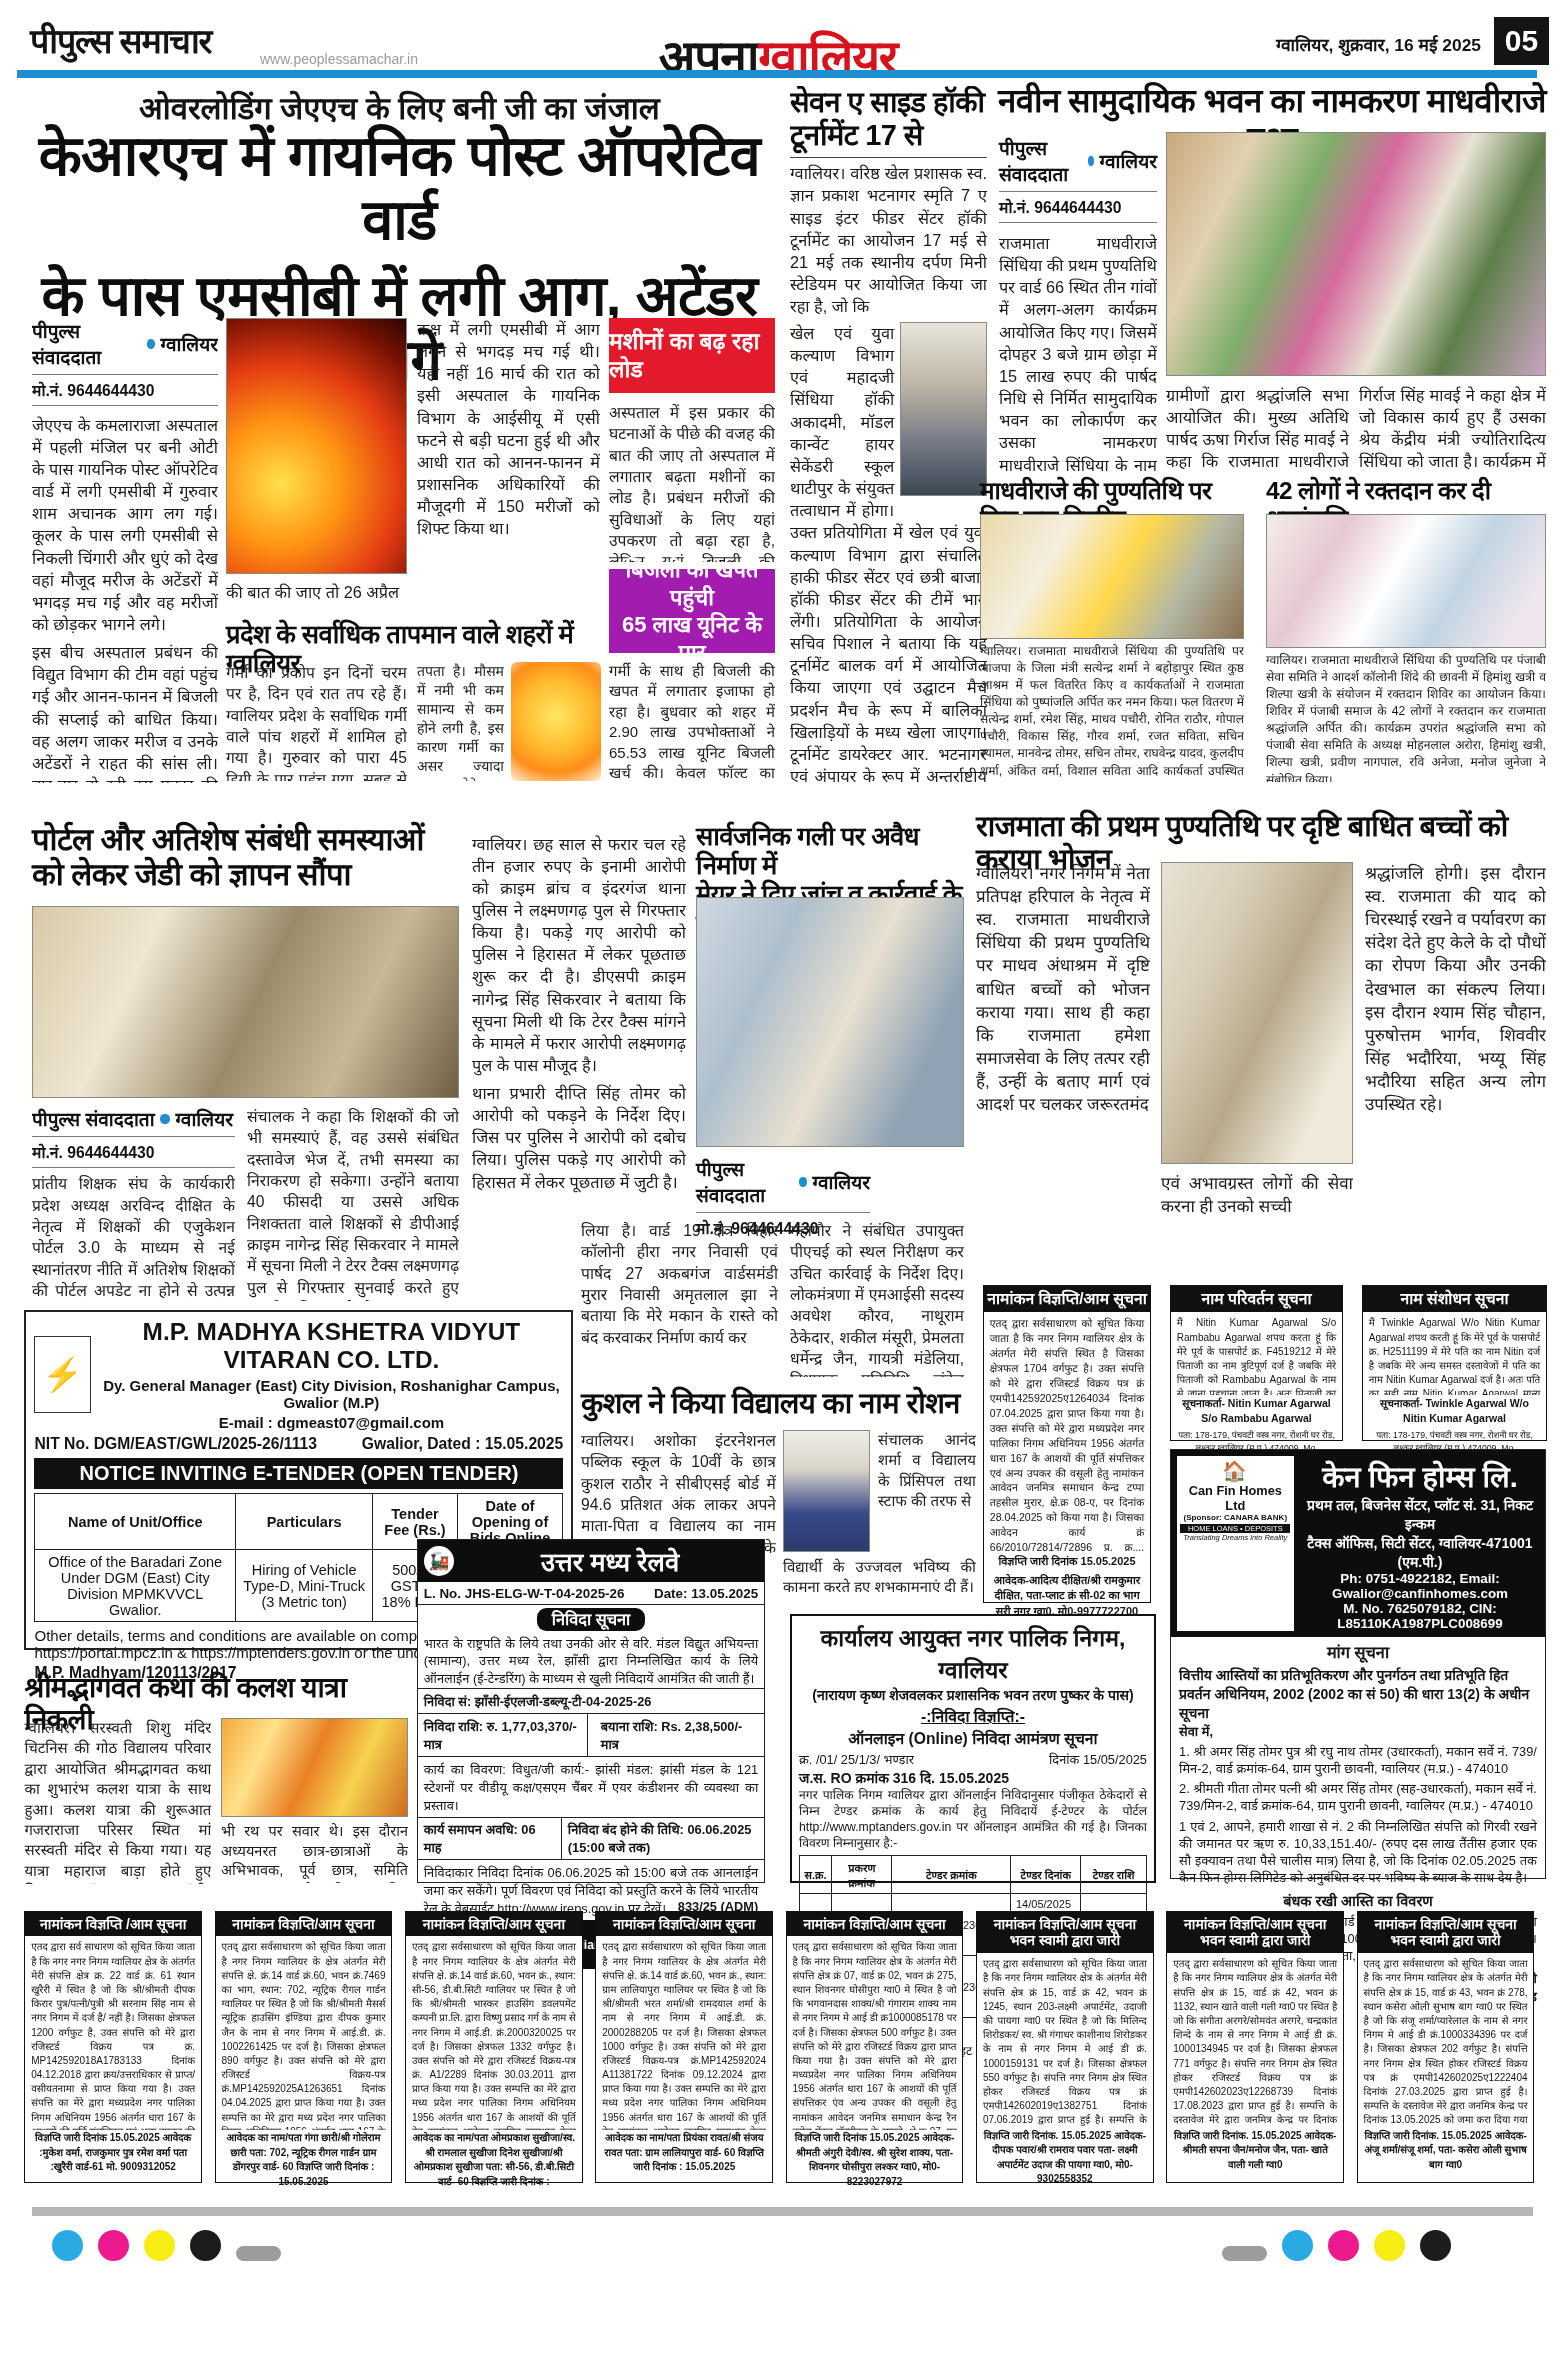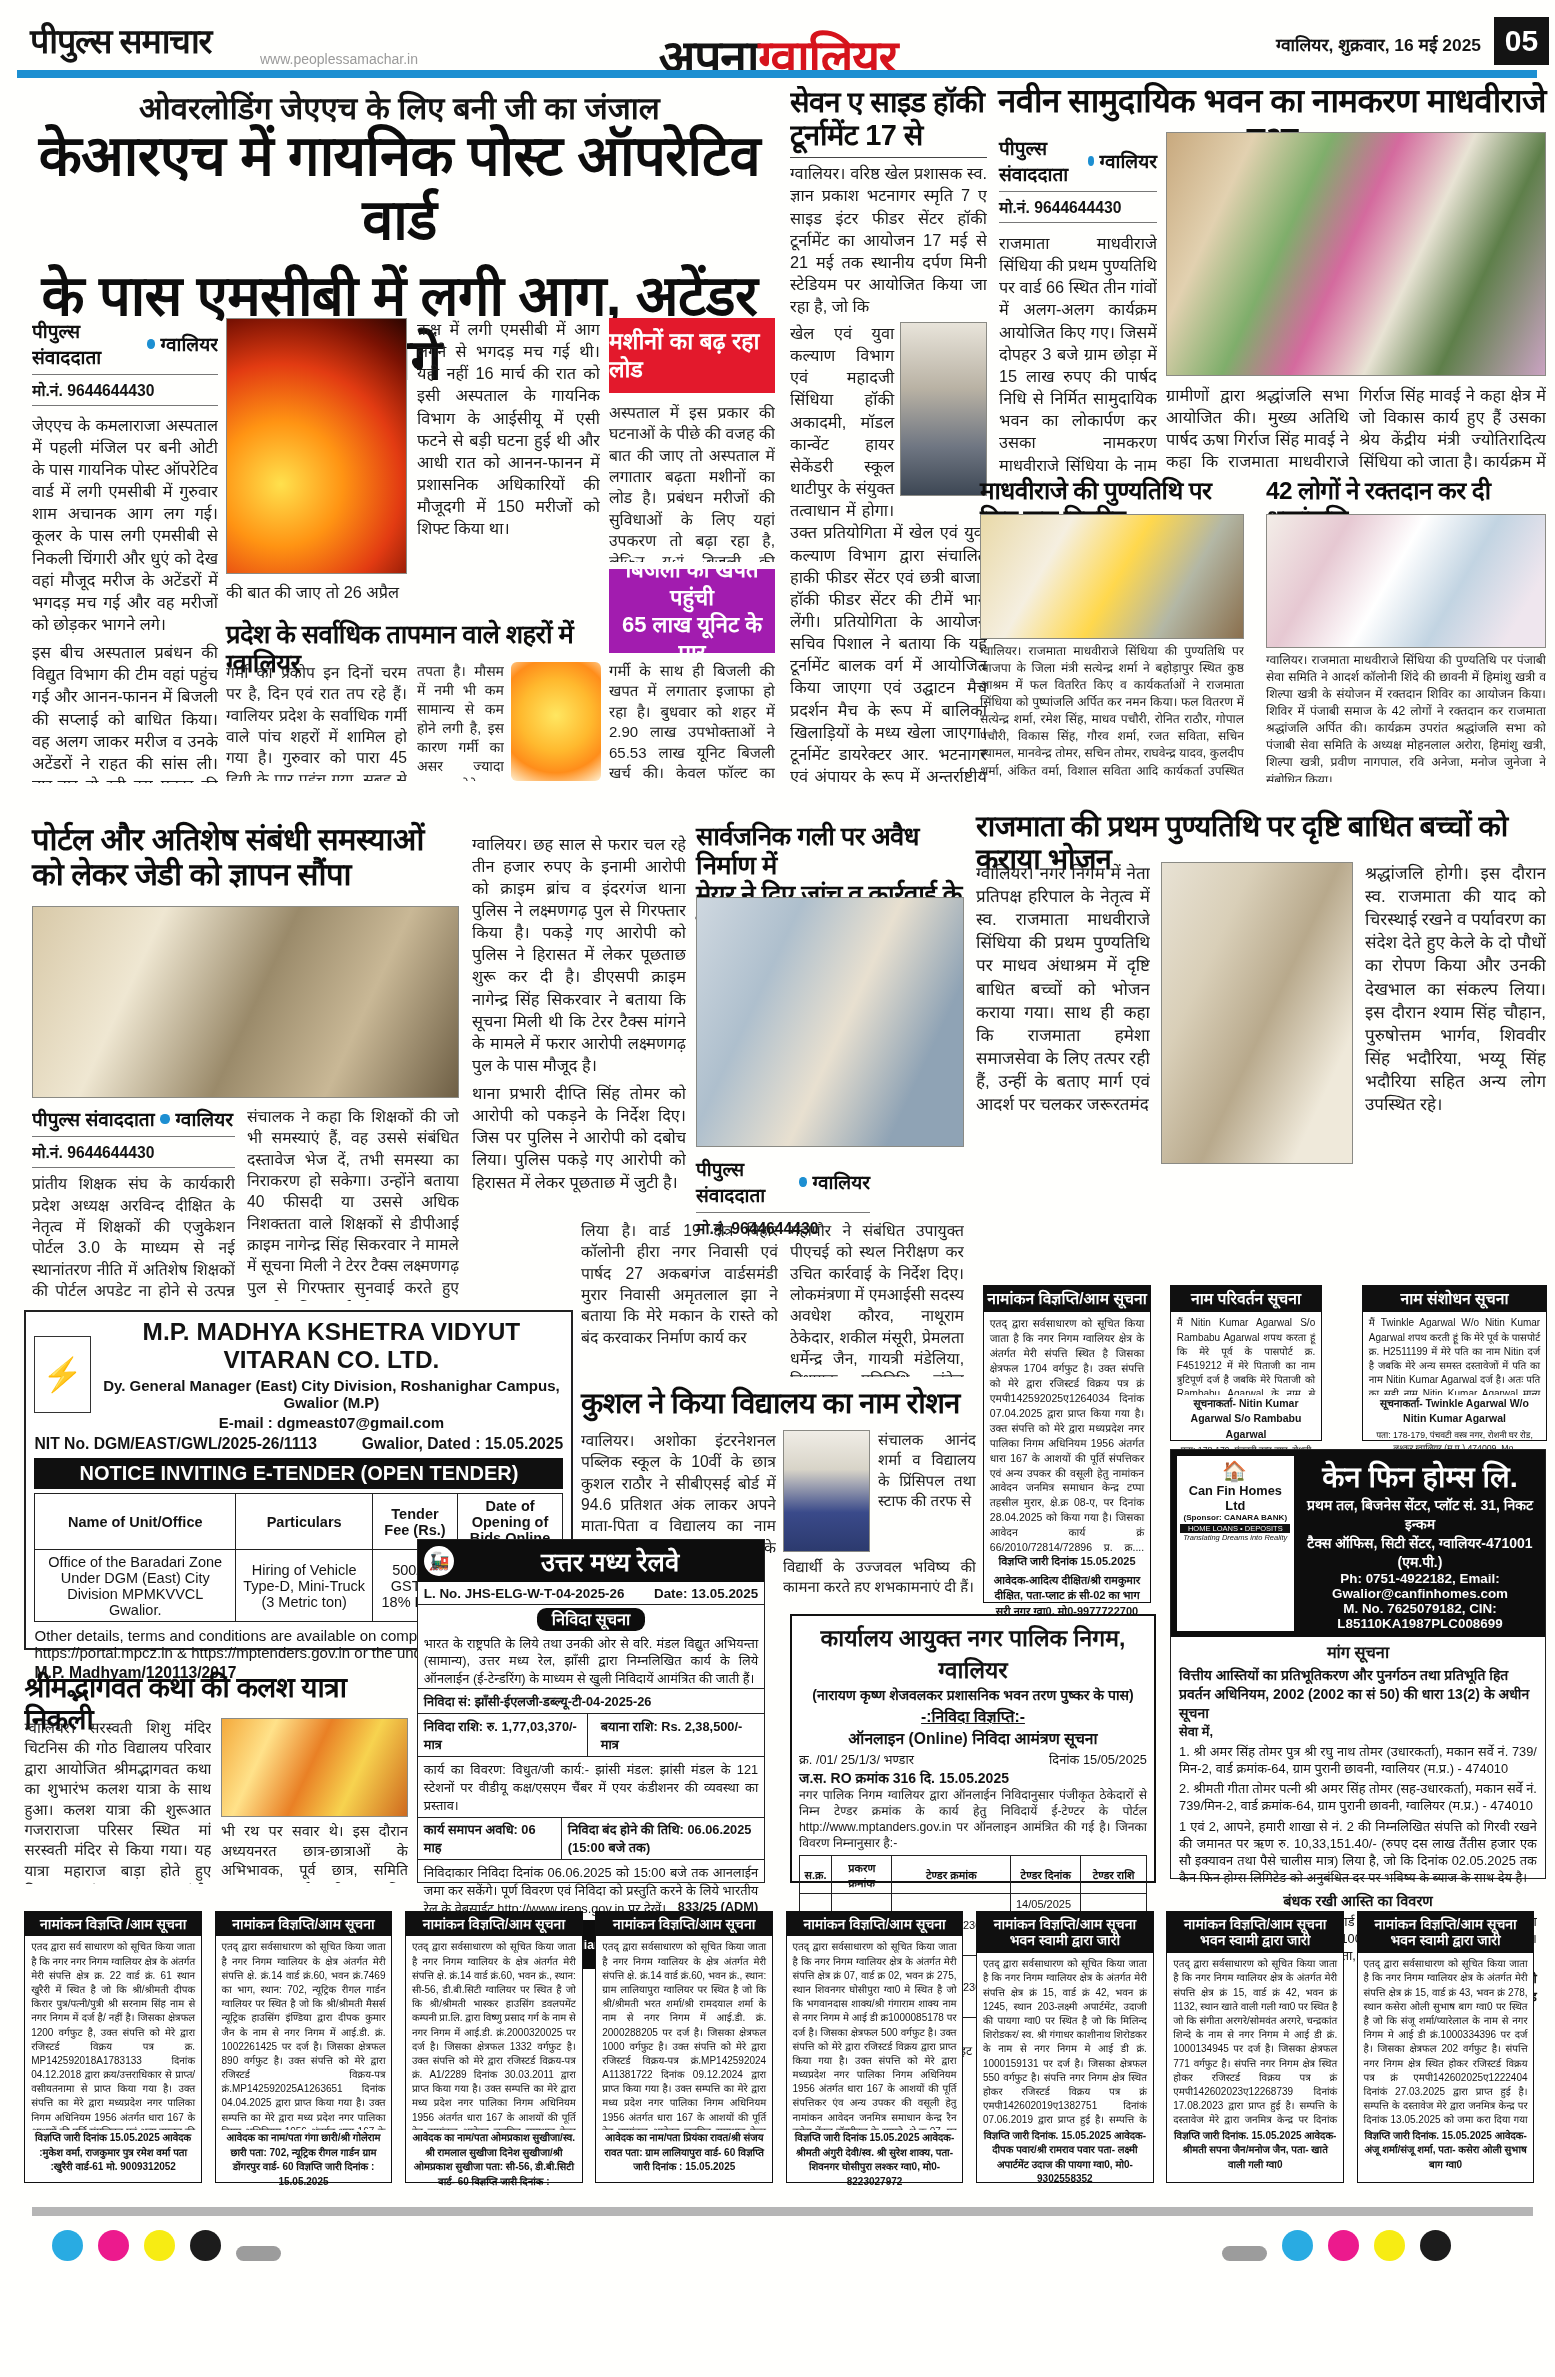--- a/index.html
+++ b/index.html
@@ -178,20 +178,23 @@
   </div>
   <div class="abs ov" style="left:790px;top:1220px;width:174px;height:157px;">
     <p class="bt just" style="font-size:15.7px;margin:0;">महापौर ने संबंधित उपायुक्त पीएचई को स्थल निरीक्षण कर उचित कार्रवाई के निर्देश दिए। लोकमंत्रणा में एमआईसी सदस्य अवधेश कौरव, नाथूराम ठेकेदार, शकील मंसूरी, प्रेमलता धर्मेन्द्र जैन, गायत्री मंडेलिया, विधायक प्रतिनिधि जंडेल यादव, अपर आयुक्त अनिल दुबे उपस्थित रहे।</p>
   </div>
 
   <div class="abs hl" style="left:976px;top:810px;width:570px;font-size:29px;">राजमाता की प्रथम पुण्यतिथि पर दृष्टि बाधित बच्चों को कराया भोजन</div>
   <div class="abs ov" style="left:976px;top:862px;width:174px;height:407px;">
     <p class="bt just" style="font-size:17px;margin:0;">ग्वालियर। नगर निगम में नेता प्रतिपक्ष हरिपाल के नेतृत्व में स्व. राजमाता माधवीराजे सिंधिया की प्रथम पुण्यतिथि पर माधव अंधाश्रम में दृष्टि बाधित बच्चों को भोजन कराया गया। साथ ही कहा कि राजमाता हमेशा समाजसेवा के लिए तत्पर रही हैं, उन्हीं के बताए मार्ग एवं आदर्श पर चलकर जरूरतमंद</p>
   </div>
   <div class="abs photo" style="left:1161px;top:862px;width:192px;height:302px;background:linear-gradient(115deg,#e8e2d4,#d9cfb8 28%,#b8a98c 54%,#efe9da 82%);"></div>
+  <div class="abs ov" style="left:1161px;top:1172px;width:192px;height:96px;">
+    <p class="bt just" style="font-size:17px;margin:0;">एवं अभावग्रस्त लोगों की सेवा करना ही उनको सच्ची</p>
+  </div>
   <div class="abs ov" style="left:1365px;top:862px;width:181px;height:407px;">
     <p class="bt just" style="font-size:17px;margin:0;">श्रद्धांजलि होगी। इस दौरान स्व. राजमाता की याद को चिरस्थाई रखने व पर्यावरण का संदेश देते हुए केले के दो पौधों का रोपण किया और उनकी देखभाल का संकल्प लिया। इस दौरान श्याम सिंह चौहान, पुरुषोत्तम भार्गव, शिववीर सिंह भदौरिया, भय्यू सिंह भदौरिया सहित अन्य लोग उपस्थित रहे।</p>
   </div>
 
   <div class="abs" style="left:24.4px;top:1310px;width:549px;height:340px;border:2.9px double #222;box-sizing:border-box;background:#fff;padding:5.8px 8.1px;">
     <div style="display:flex;gap:8.1px;align-items:center;">
       <div style="width:55px;height:75px;border:1.2px solid #333;display:flex;align-items:center;justify-content:center;font-size:33px;">⚡</div>
       <div style="flex:1;text-align:center;">
         <div style="font-size:24.4px;font-weight:800;">M.P. MADHYA KSHETRA VIDYUT VITARAN CO. LTD.</div>
         <div style="font-size:15px;font-weight:700;margin-top:3.5px;">Dy. General Manager (East) City Division, Roshanighar Campus, Gwalior (M.P)</div>
@@ -238,21 +241,21 @@
     <p class="bt just" style="font-size:15px;margin:0;">विद्यार्थी के उज्जवल भविष्य की कामना करते हुए शुभकामनाएं दी हैं।</p>
   </div>
 
   <div class="abs notice" style="left:983px;top:1285px;width:168px;height:318px;">
     <div class="boxtitle" style="font-size:15.7px;">नामांकन विज्ञप्ति/आम सूचना</div>
     <div class="nbody ov" style="height:232px;font-size:10.5px;">एतद् द्वारा सर्वसाधारण को सूचित किया जाता है कि नगर निगम ग्वालियर क्षेत्र के अंतर्गत मेरी संपत्ति स्थित है जिसका क्षेत्रफल 1704 वर्गफुट है। उक्त संपत्ति को मेरे द्वारा रजिस्टर्ड विक्रय पत्र क्रं एमपी142592025ए1264034 दिनांक 07.04.2025 द्वारा प्राप्त किया गया है। उक्त संपत्ति को मेरे द्वारा मध्यप्रदेश नगर पालिका निगम अधिनियम 1956 अंतर्गत धारा 167 के आशयों की पूर्ति संपत्तिकर एवं अन्य उपकर की वसूली हेतु नामांकन आवेदन जनमित्र समाधान केन्द्र टप्पा तहसील मुरार, क्षे.क्र 08-ए, पर दिनांक 28.04.2025 को किया गया है। जिसका आवेदन कार्य क्रं 66/2010/72814/72896 प्र. क्र.... 3/11 है। उक्त के संबध में यदि किसी को आपत्ति हो तो कार्यालय आयुक्त नगर निगम ग्वालियर सिटि सेंटर मे स्थित संपत्तिकर विभाग कक्ष क्रं. 205,202 मे प्रकाशन दि��ांक से 15 दिवस की अवधि में लिखित में अपनी आपत्ति मय सुसंगत दस्तावेज सहित प्रस्तुत करें। नियत अवधि पश्चात कोई आपत्ति मान्य नहीं होगी एवं उक्त कार्यालय द्वारा युक्तियुक्त निर्णय लिया जावेगा।</div>
     <div class="napp" style="font-size:11px;">विज्ञप्ति जारी दिनांक 15.05.2025</div>
     <div class="napp" style="font-size:11px;">आवेदक-आदित्य दीक्षित/श्री रामकुमार दीक्षित, पता-प्लाट क्रं सी-02 का भाग सूरी नगर ग्वा0, मो0-9977722700</div>
   </div>
 
-  <div class="abs notice" style="left:1170px;top:1285px;width:152px;height:156px;">
+  <div class="abs notice" style="left:1170px;top:1285px;width:173px;height:156px;">
     <div class="boxtitle" style="font-size:15.7px;">नाम परिवर्तन सूचना</div>
     <div class="nbody ov" style="height:74px;font-size:10px;">मैं Nitin Kumar Agarwal S/o Rambabu Agarwal शपथ करता हूं कि मेरे पूर्व के पासपोर्ट क्र. F4519212 में मेरे पिताजी का नाम त्रुटिपूर्ण दर्ज है जबकि मेरे पिताजी को Rambabu Agarwal के नाम से जाना पहचाना जाता है। अतः पिताजी का सही नाम Rambabu Agarwal दर्ज कर मान्य किया जावे।</div>
     <div class="napp" style="font-size:10.5px;">
       <span>सूचनाकर्ता-</span>
       <span>Nitin Kumar Agarwal</span>
       <span>S/o Rambabu Agarwal</span>
     </div>
     <div class="napp" style="font-size:8.7px;font-weight:400;">पता: 178-179, पंचवटी वस्त्र नगर, रोशनी घर रोड, लश्कर ग्वालियर (म.प्र.) 474009, Mo. 9425112667</div>
   </div>
   <div class="abs notice" style="left:1362px;top:1285px;width:185px;height:156px;">

